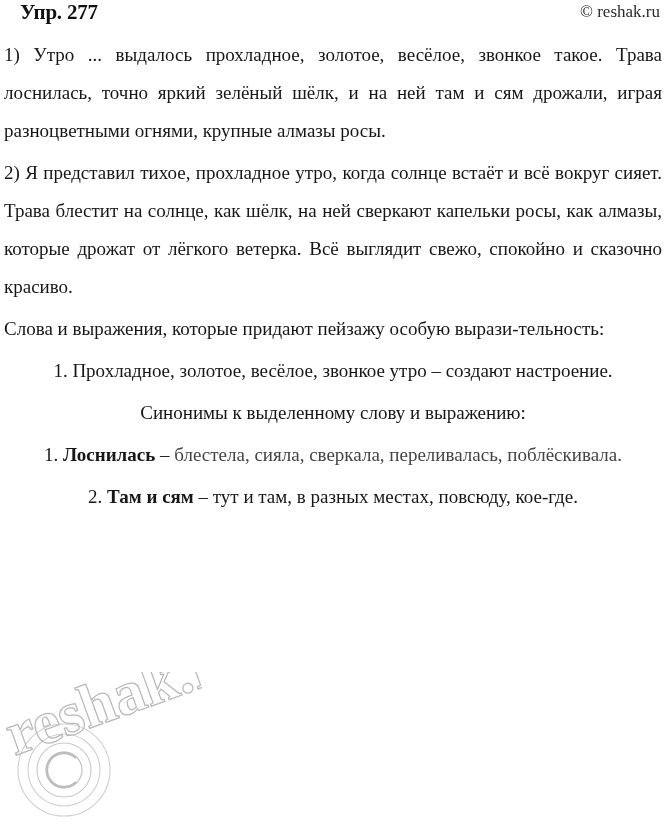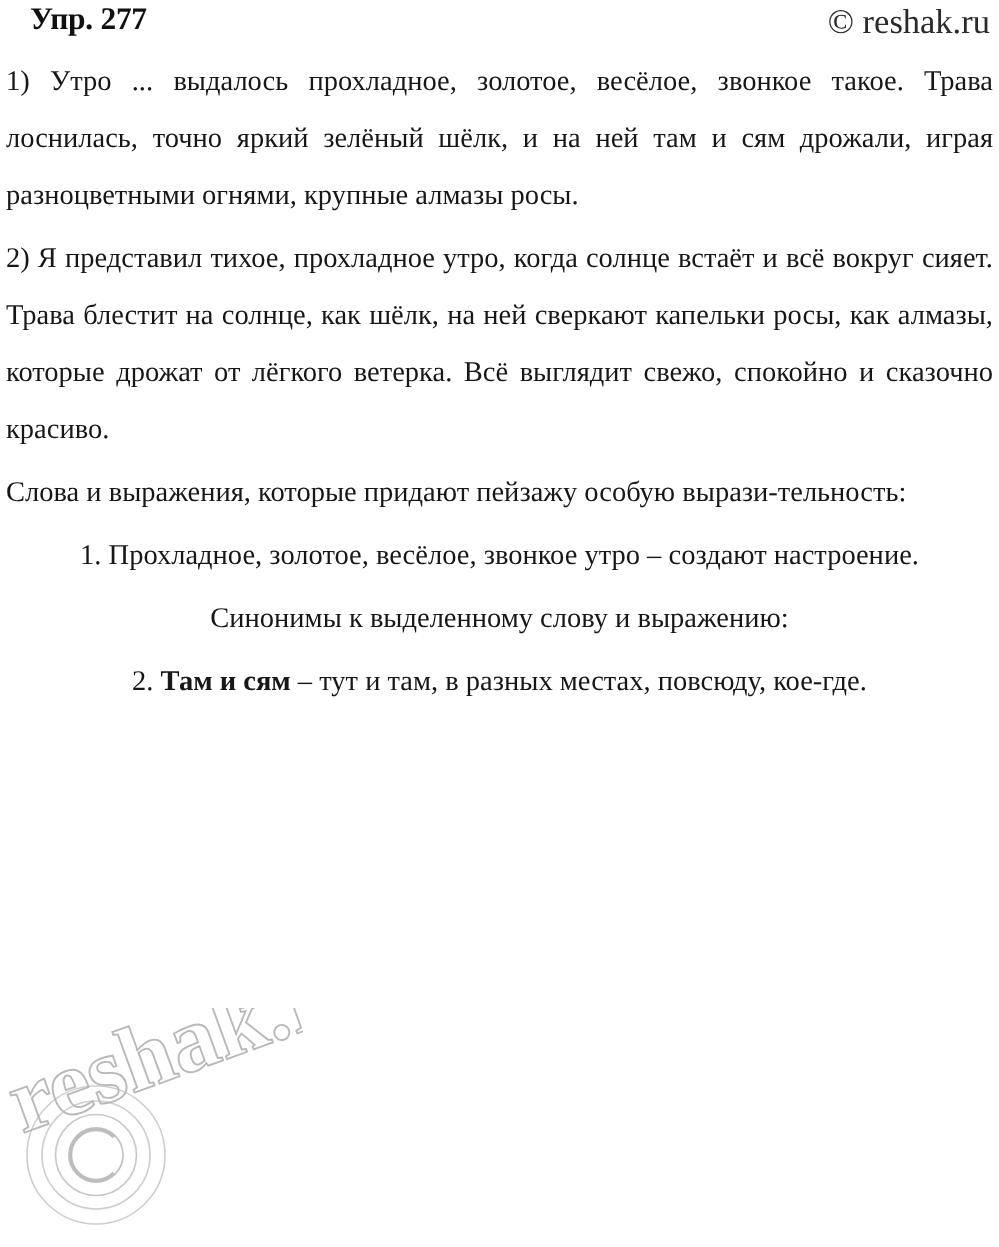--- a/index.html
+++ b/index.html
@@ -39,21 +39,21 @@
     font-size: 21px;
     letter-spacing: -0.2px;
     color: #111;
     white-space: nowrap;
   }
   .copyright {
     position: absolute;
     right: 6px;
     top: 2px;
     font-family: "Liberation Serif", "DejaVu Serif", serif;
-    font-size: 23px;
+    font-size: 17px;
     color: #2a2a2a;
     white-space: nowrap;
   }
 
   
   .content {
     position: absolute;
     left: 4px;
     top: 36px;
     width: 658px;
@@ -121,20 +121,21 @@
 
     <p class="para blk" style="margin-bottom:4px;">Слова и выражения, которые придают пейзажу особую вырази-тельность:</p>
 
     <p class="para blk last-left" style="margin-bottom:4px;">1. Прохладное, золотое, весёлое, звонкое утро – создают настроение.</p>
 
 
 
 
     <p class="para blk last-left" style="margin-bottom:4px;">Синонимы к выделенному слову и выражению:</p>
 
+    <p class="para blk last-left" style="margin-bottom:4px;"><span>1.</span> <b class="bold">Лоснилась</b><span> – </span><span class="f4">блестела, сияла, сверкала, переливалась, поблёскивала.</span></p>
 
     <p class="para blk last-left" style="margin-bottom:0;"><span>2.</span> <b class="bold">Там и сям</b><span> – </span><span>тут и там, в разных местах, повсюду, кое-где.</span></p>
 
   </div>
 
   <div class="watermark">
     <svg width="200" height="160" viewBox="0 0 200 160" xmlns="http://www.w3.org/2000/svg">
       <g>
         <circle cx="62" cy="98" r="46" fill="none" stroke="#cfcfcf" stroke-width="1.1"></circle>
         <circle cx="62" cy="98" r="36" fill="none" stroke="#cfcfcf" stroke-width="1.1"></circle>

